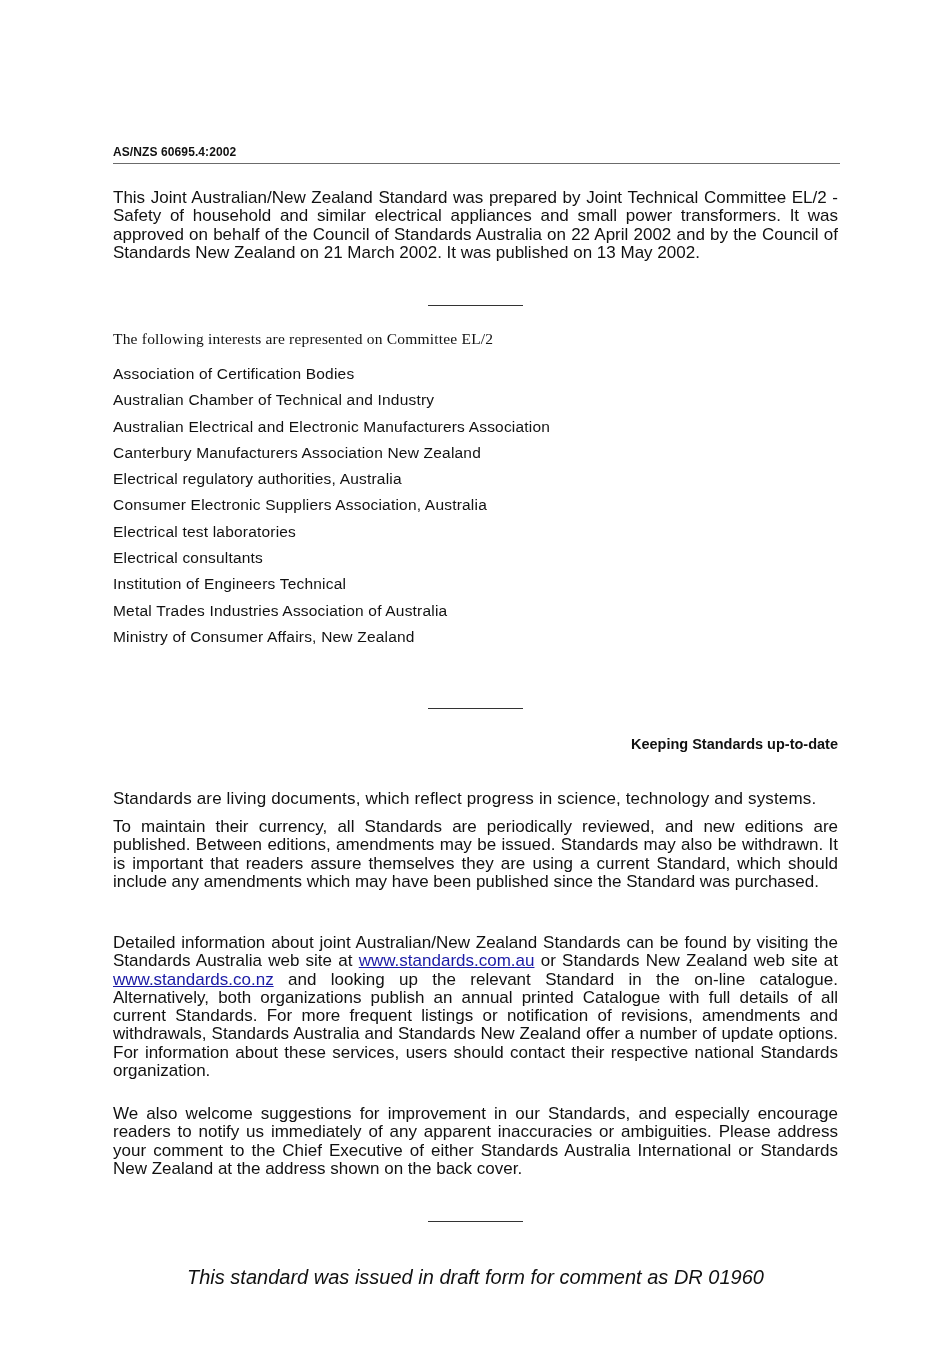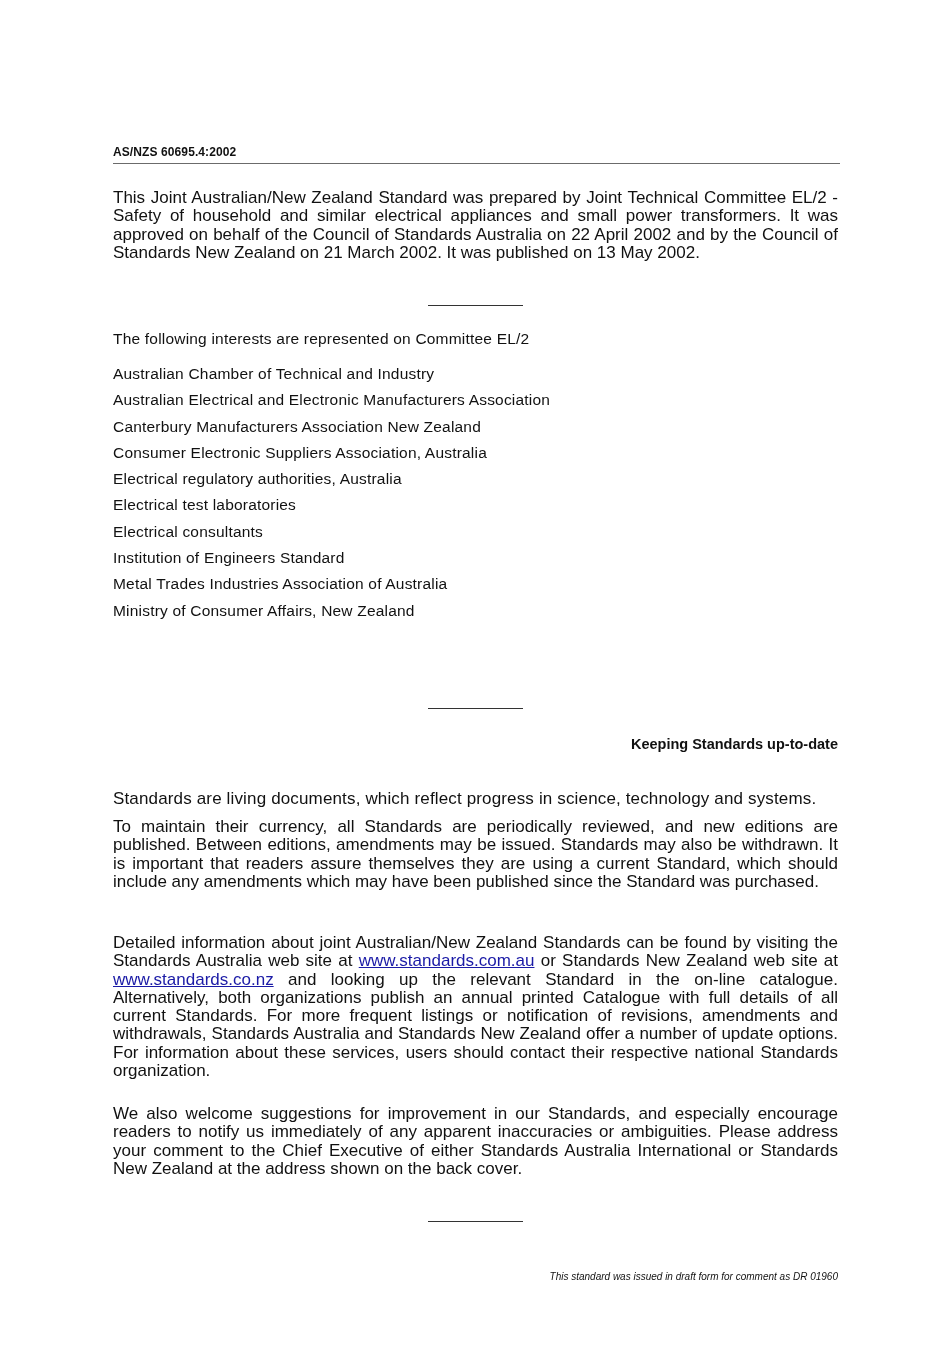--- a/index.html
+++ b/index.html
@@ -57,20 +57,21 @@
     .sep1 { top: 305px; }
     .sep2 { top: 708px; }
     .sep3 { top: 1221px; }
     .interests-intro {
       position: absolute;
       top: 330px;
       left: 0;
       font-size: 15.5px;
       line-height: 18px;
       letter-spacing: 0.2px;
+      font-family: Liberation Serif, serif;
     }
     .interests-list {
       position: absolute;
       top: 365px;
       left: 0;
       margin: 0;
       padding: 0;
       list-style: none;
     }
     .interests-list li {
@@ -95,47 +96,48 @@
     .p4 { top: 1105px; }
     a.link {
       color: #1a1aa6;
       text-decoration: underline;
     }
     .footer-note {
       position: absolute;
       top: 1268px;
       left: 0;
       width: 725px;
-      text-align: right;
+      text-align: center;
       font-style: italic;
-      font-size: 10px;
+      font-size: 20px;
       line-height: 18px;
     }
   </style>
 </head>
 <body>
 
 <div class="page">
   <div class="doc-id">AS/NZS 60695.4:2002</div>
   <div class="header-rule"></div>
 
   <p class="para intro">This Joint Australian/New Zealand Standard was prepared by Joint Technical Committee EL/2 - Safety of household and similar electrical appliances and small power transformers. It was approved on behalf of the Council of Standards Australia on 22 April 2002 and by the Council of Standards New Zealand on 21 March 2002. It was published on 13 May 2002.</p>
 
   <div class="sep sep1"></div>
 
   <div class="interests-intro">The following interests are represented on Committee EL/2</div>
   <ul class="interests-list">
+    <li>Association of Certification Bodies</li>
     <li>Australian Chamber of Technical and Industry</li>
     <li>Australian Electrical and Electronic Manufacturers Association</li>
     <li>Canterbury Manufacturers Association New Zealand</li>
+    <li>Electrical regulatory authorities, Australia</li>
     <li>Consumer Electronic Suppliers Association, Australia</li>
-    <li>Electrical regulatory authorities, Australia</li>
     <li>Electrical test laboratories</li>
     <li>Electrical consultants</li>
-    <li>Institution of Engineers Standard</li>
+    <li>Institution of Engineers Technical</li>
     <li>Metal Trades Industries Association of Australia</li>
     <li>Ministry of Consumer Affairs, New Zealand</li>
   </ul>
 
   <div class="sep sep2"></div>
 
   <div class="section-title">Keeping Standards up-to-date</div>
 
   <p class="para p1">Standards are living documents, which reflect progress in science, technology and systems.</p>
   <p class="para p2">To maintain their currency, all Standards are periodically reviewed, and new editions are published. Between editions, amendments may be issued. Standards may also be withdrawn. It is important that readers assure themselves they are using a current Standard, which should include any amendments which may have been published since the Standard was purchased.</p>

